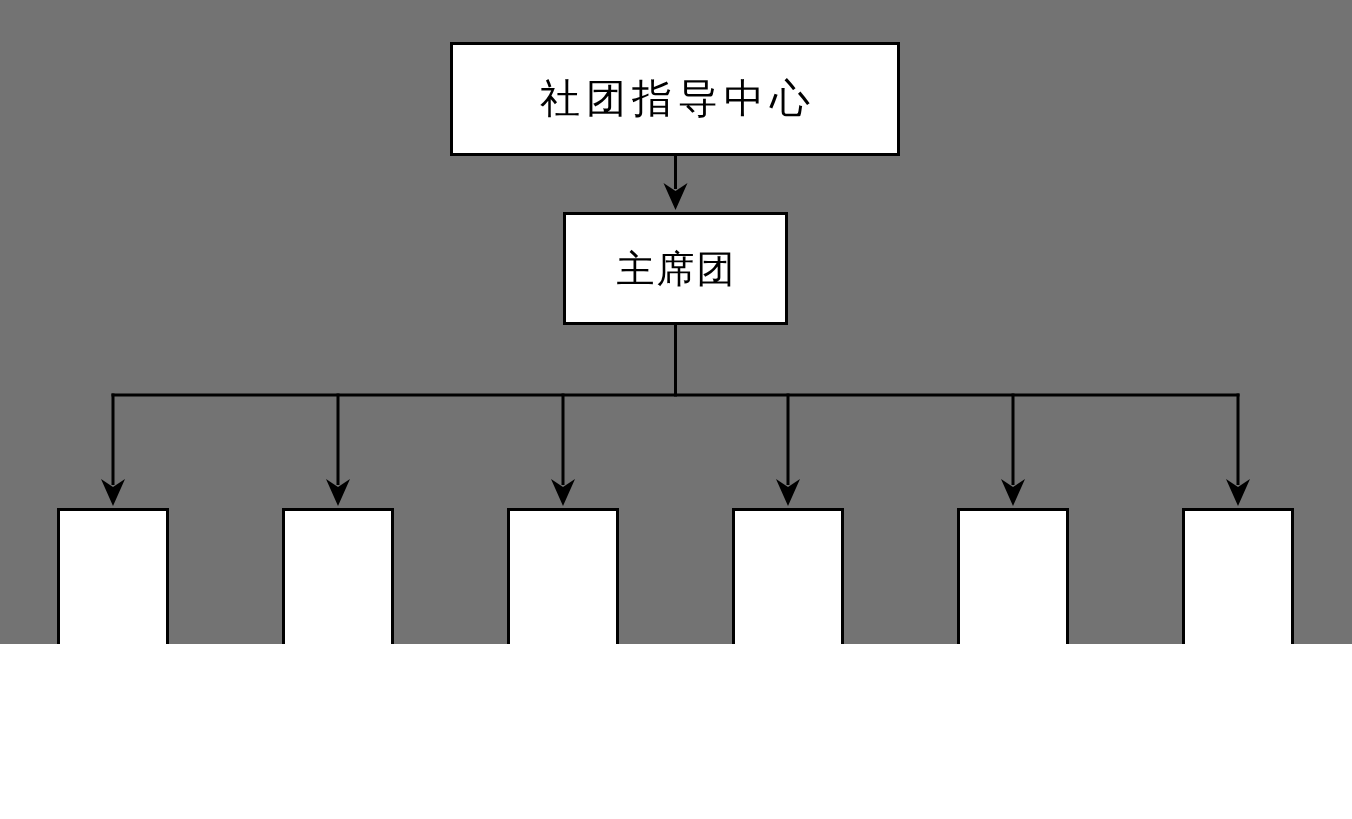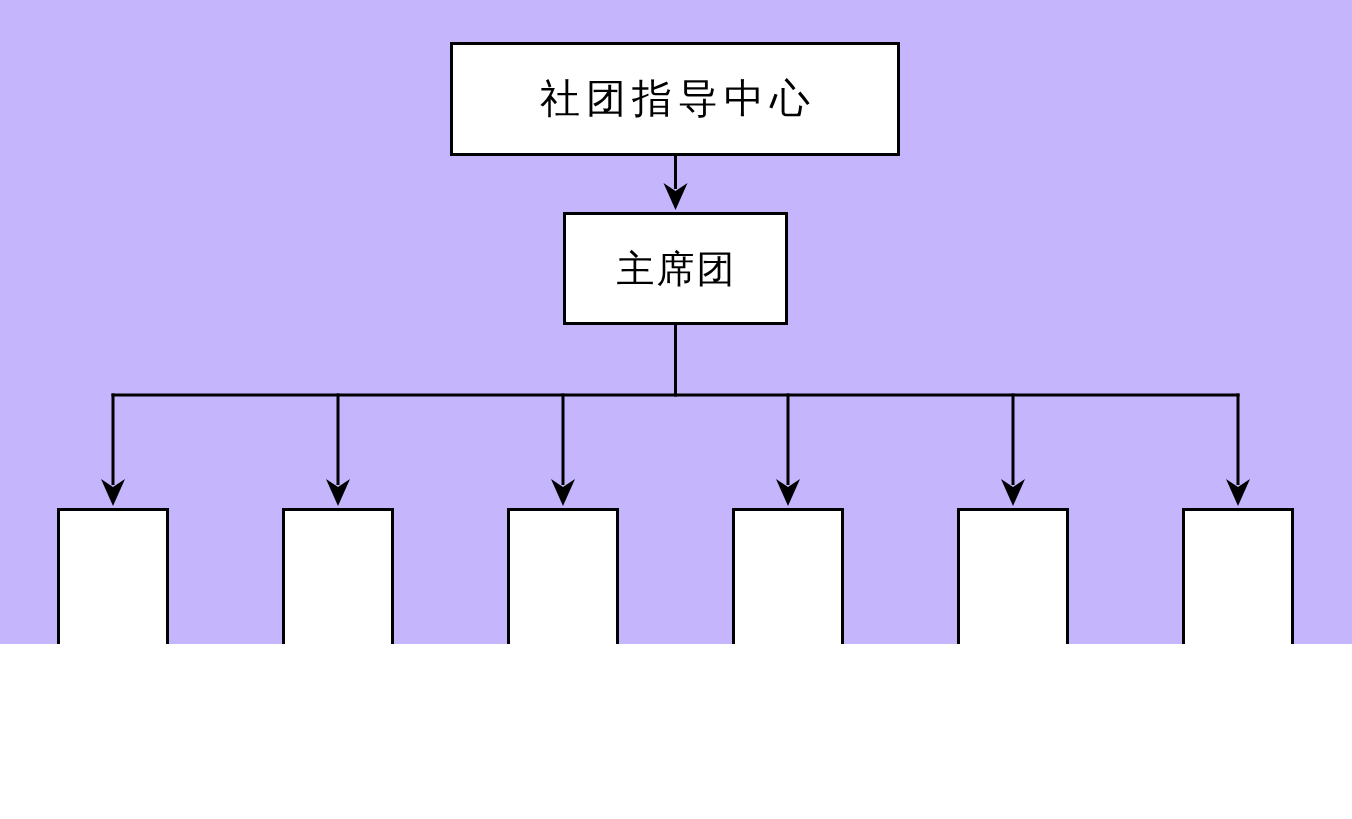--- a/index.html
+++ b/index.html
@@ -4,21 +4,21 @@
 <style>
   html, body {
     margin: 0;
     padding: 0;
     background: #ffffff;
   }
   .canvas {
     position: relative;
     width: 1352px;
     height: 644px;
-    background: #c4b5fd;
+    background: #737373;
     color: #000000;
     font-family: "Liberation Serif", "DejaVu Serif", serif;
     overflow: hidden;
   }
   svg.connectors {
     position: absolute;
     left: 0;
     top: 0;
   }
   .node {

